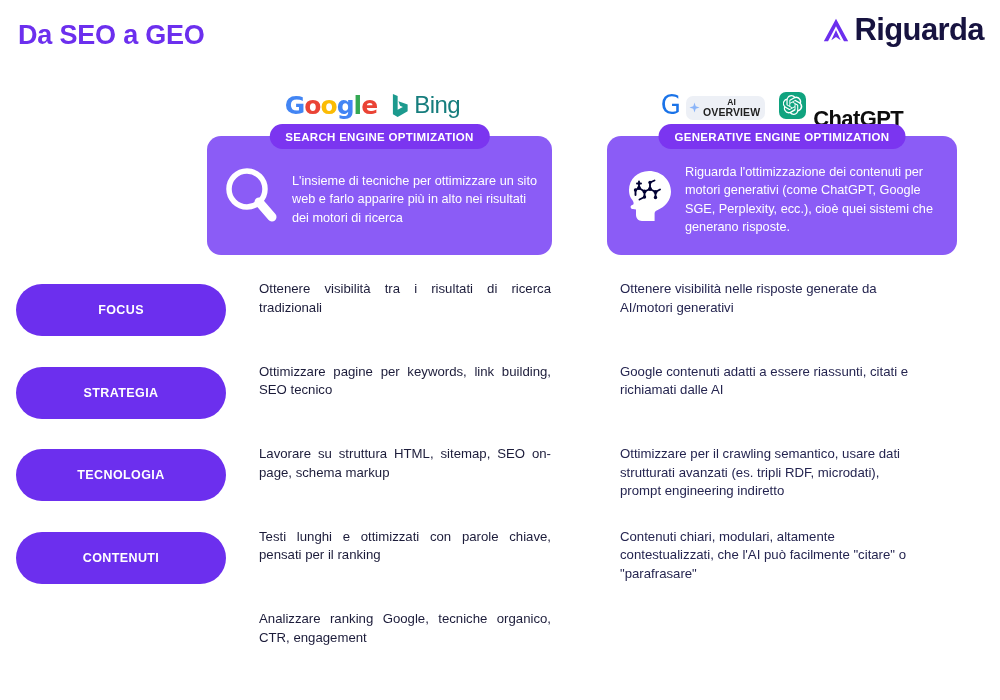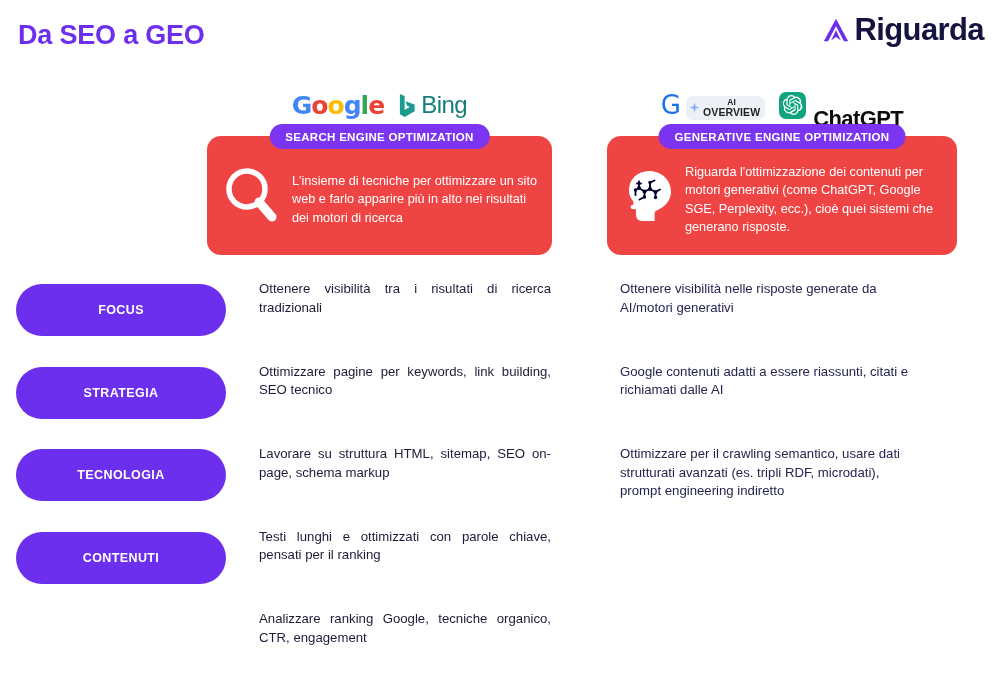--- a/index.html
+++ b/index.html
@@ -44,21 +44,21 @@
   
   .col-logos {
     position: absolute;
     top: 88px;
     height: 34px;
     display: flex;
     align-items: center;
     justify-content: center;
     gap: 14px;
   }
-  #seo-logos  { left: 207px; width: 345px; }
+  #seo-logos  { left: 200px; width: 345px; }
   #geo-logos  { left: 607px; width: 350px; }
 
   .google-word {
     font-size: 25px;
     font-weight: bold;
     letter-spacing: -1px;
     line-height: 1;
     font-family: "DejaVu Sans", sans-serif;
   }
   .g-b1 { color:#4285F4; } .g-o1 { color:#EA4335; } .g-o2 { color:#FBBC05; }
@@ -103,21 +103,21 @@
     width:27px; height:27px; border-radius:7px; background:#10A37F;
     display:flex; align-items:center; justify-content:center;
   }
   .gpt-word {
     font-size:22px; font-weight:bold; color:#0D0D0D; letter-spacing:-0.6px; line-height:1;margin-top:28px;
   }
 
   
   .def-card {
     position: absolute;
-    background: #ef4444;
+    background: #8b5cf6;
     border-radius: 14px;
     color: #ffffff;
   }
   #seo-card { left: 207px; top: 136px; width: 345px; height: 119px; }
   #geo-card { left: 607px; top: 136px; width: 350px; height: 119px; }
 
   .card-badge {
     position: absolute;
     top: -12px;
     left: 50%;
@@ -299,19 +299,20 @@
 
   <div class="row">
     <div class="row-pill">TECNOLOGIA</div>
     <div class="row-seo">Lavorare su struttura HTML, sitemap, SEO on-page, schema markup</div>
     <div class="row-geo">Ottimizzare per il crawling semantico, usare dati strutturati avanzati (es. tripli RDF, microdati), prompt engineering indiretto</div>
   </div>
 
   <div class="row">
     <div class="row-pill">CONTENUTI</div>
     <div class="row-seo">Testi lunghi e ottimizzati con parole chiave, pensati per il ranking</div>
+    <div class="row-geo">Contenuti chiari, modulari, altamente contestualizzati, che l'AI può facilmente "citare" o "parafrasare"</div>
   </div>
 
   <div class="row">
     <div class="row-seo">Analizzare ranking Google, tecniche organico, CTR, engagement</div>
   </div>
 
 </div>
 
 </body></html>

